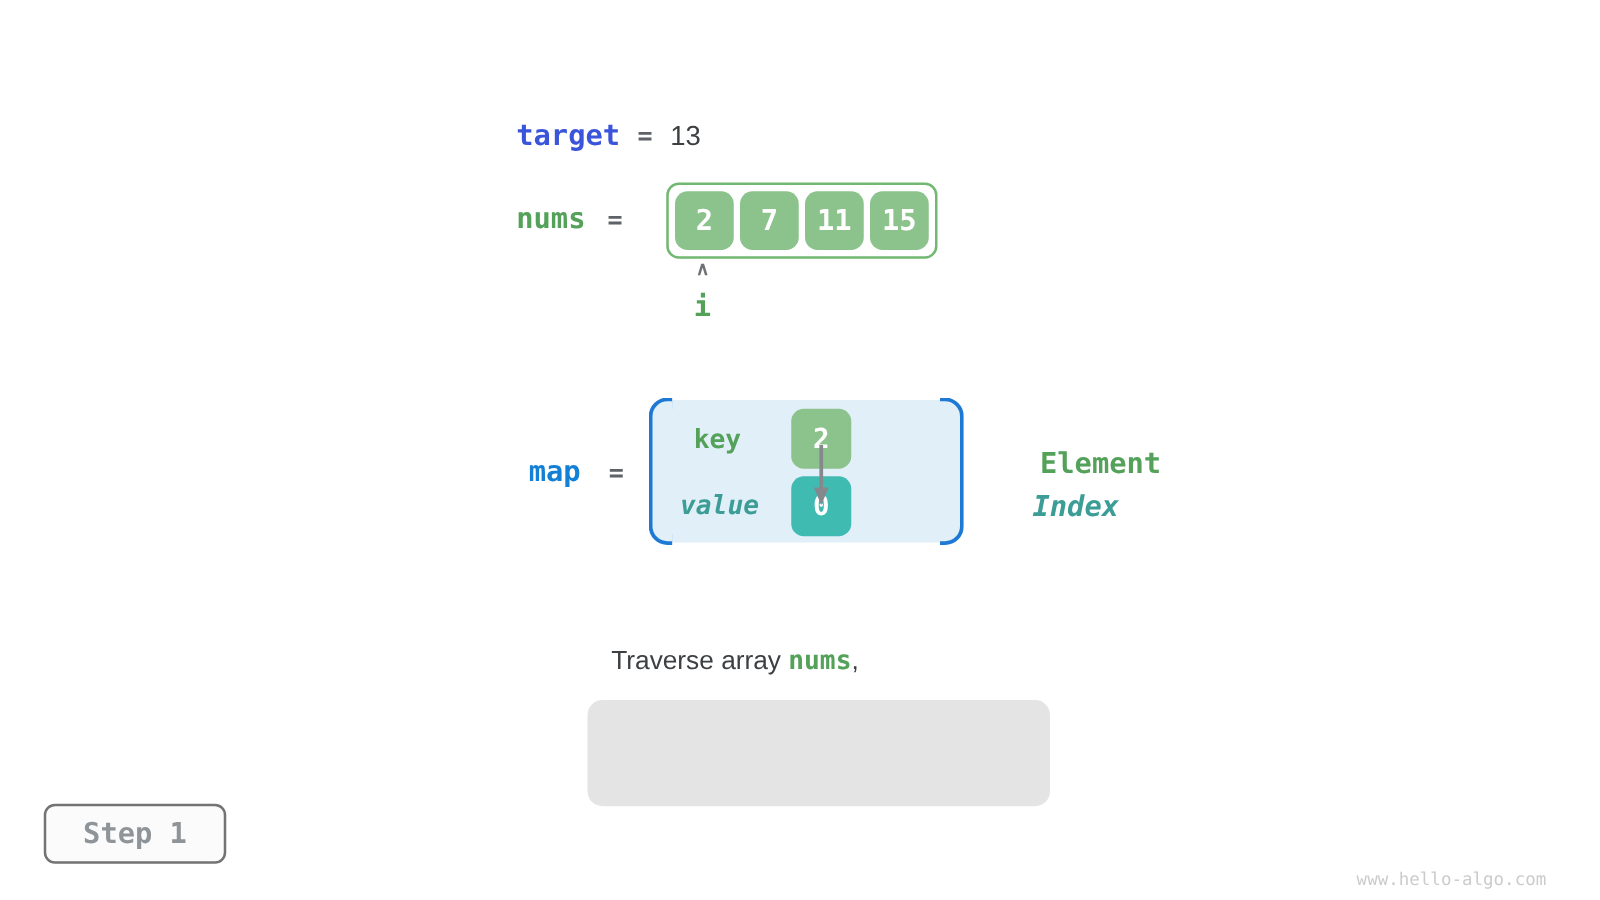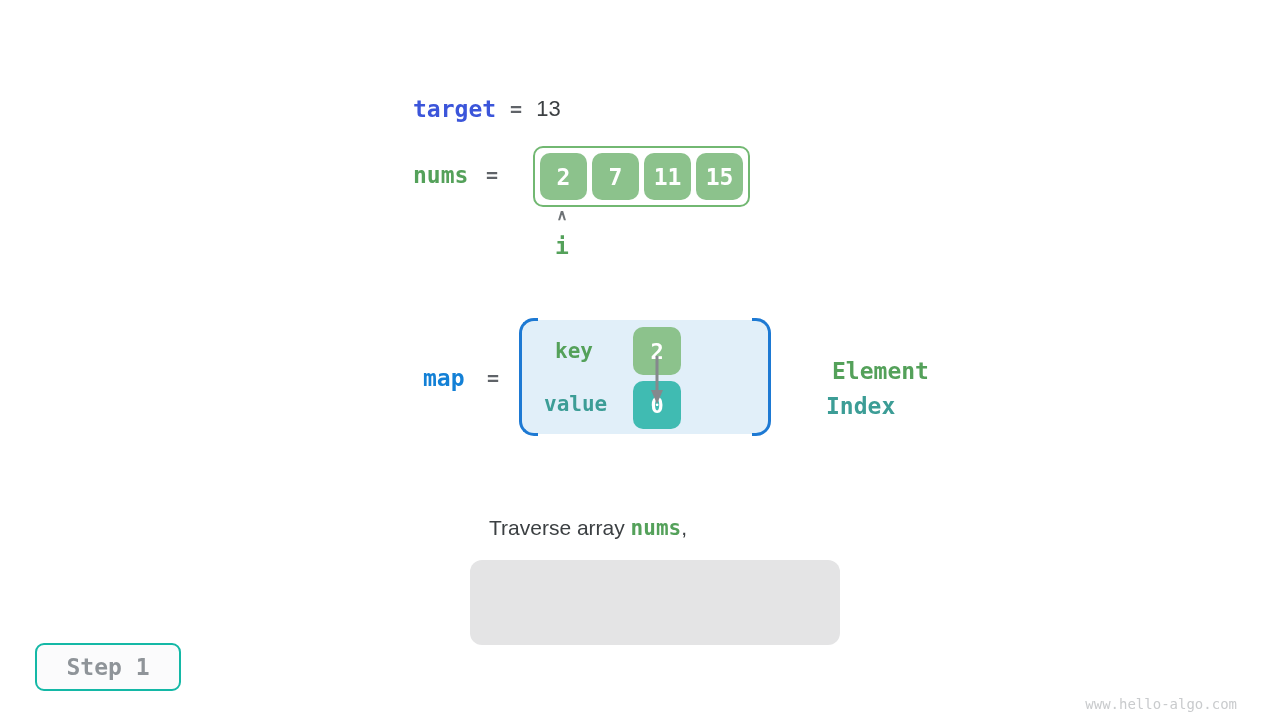--- a/index.html
+++ b/index.html
@@ -7,26 +7,26 @@
     position:relative; width:1280px; height:720px; overflow:hidden;
     background:#ffffff; font-family:"Liberation Sans", sans-serif;
   }
   .mono { font-family:"DejaVu Sans Mono", monospace; font-weight:bold; }
   .plain { font-family:"Liberation Sans", sans-serif; color:#3c4043; }
 
   
   .indigo { color:#3b55da; }
   .azure  { color:#1380d6; }
   .green  { color:#54a15a; }
-  .teal   { color:#3c9d96; }
+  .teal   { color:#3c9d96;font-style:italic; }
 
   .eq { font-family:"DejaVu Sans Mono", monospace; font-weight:bold; font-size:20px; color:#5f6368; }
 
   
-  .target-row { position:absolute; left:413px; top:96px; display:flex; align-items:center; gap:14px; }
+  .target-row { position:absolute; left:413px; top:96px; display:flex; align-items:flex-start; gap:14px; }
   .target-row .code { font-size:23px; }
   .target-row .val  { font-size:22px; }
 
   
   .nums-label { position:absolute; left:413px; top:162px; font-size:23px; }
   .nums-eq    { position:absolute; left:486px; top:163px; }
   .nums-array {
     position:absolute; left:533px; top:146px;
     display:flex; gap:5px; padding:5px;
     background:#ffffff; border:2px solid #72b872; border-radius:10px;
@@ -79,21 +79,21 @@
   .note-line { font-size:21px; color:#3c4043; white-space:nowrap; }
   .note-line + .note-line { margin-top:9px; }
   .note-line .sym { font-size:18px; margin-right:6px; }
   .note-line .num { font-weight:bold; }
   .note-line .op  { margin:0 8px; }
   .note-line .code { font-size:21px; }
 
   
   .step-box {
     position:absolute; left:35px; top:643px; width:146px; height:48px;
-    border:2px solid #14b8a6; border-radius:9px; background:#fbfbfc;
+    border:2px solid #737373; border-radius:9px; background:#fbfbfc;
     display:flex; align-items:center; justify-content:center; box-sizing:border-box;
   }
   .step-box .txt { font-family:"DejaVu Sans Mono", monospace; font-weight:bold; font-size:23px; color:#8f9499; }
   .watermark {
     position:absolute; right:43px; top:696px;
     font-family:"DejaVu Sans Mono", monospace; font-size:14px; color:#c9cbcd;
   }
 </style>
 </head>
 <body>

